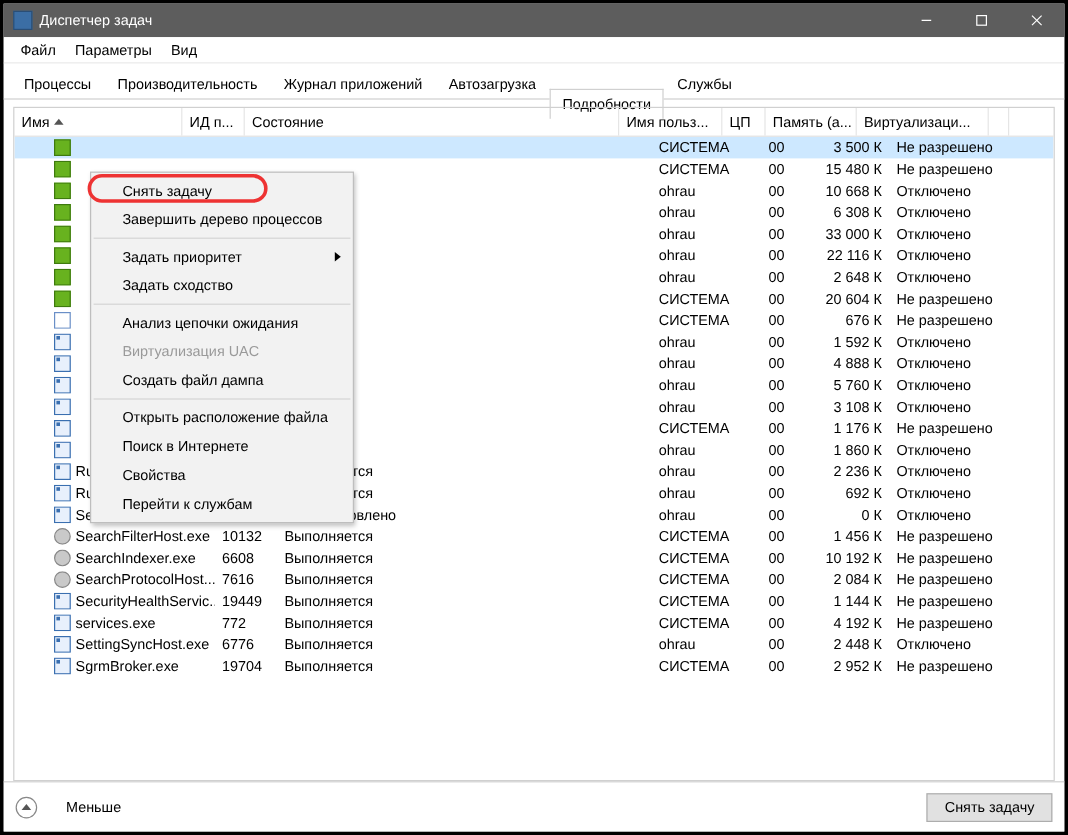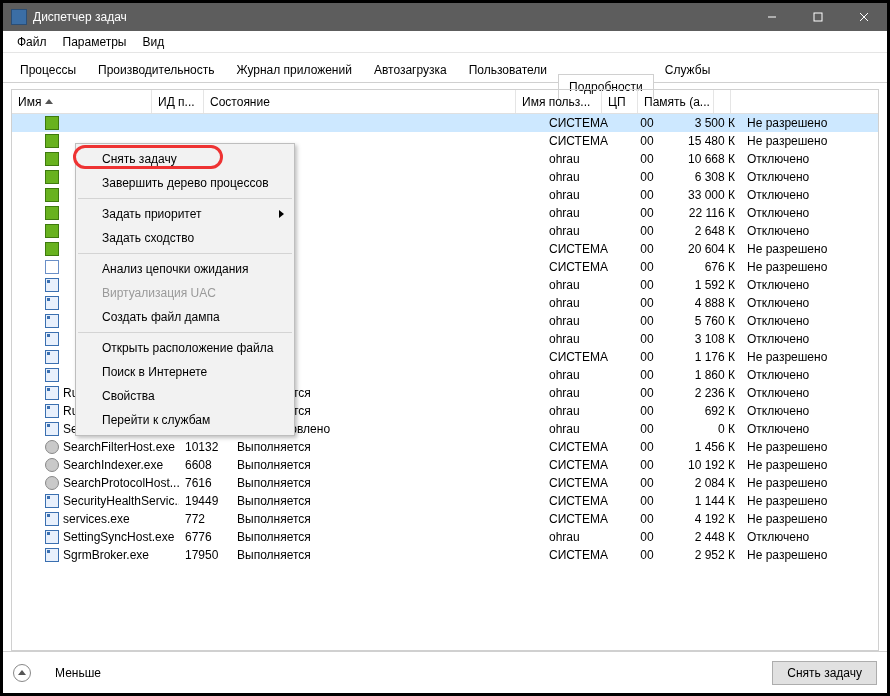--- a/index.html
+++ b/index.html
@@ -86,34 +86,34 @@
     <div class="mitem"><span>Файл</span></div>
     <div class="mitem"><span>Параметры</span></div>
     <div class="mitem"><span>Вид</span></div>
   </div>
 
   <div class="tabs">
     <div class="tab">Процессы</div>
     <div class="tab">Производительность</div>
     <div class="tab">Журнал приложений</div>
     <div class="tab">Автозагрузка</div>
-    <div class="tab">Пользователи</div>
     <div class="tab active">Подробности</div>
     <div class="tab">Службы</div>
   </div>
 
   <div class="table-wrap">
     <div class="grid">
       <div class="ghead">
         <div class="gcol c-name sort">Имя</div>
         <div class="gcol c-pid">ИД п...</div>
         <div class="gcol c-state">Состояние</div>
         <div class="gcol c-user">Имя польз...</div>
         <div class="gcol c-cpu">ЦП</div>
         <div class="gcol c-mem">Память (а...</div>
+        <div class="gcol c-virt">Виртуализаци...</div>
         <div class="gcol scrollbar-space"></div>
       </div>
       <div class="gbody" id="gbody">
           <div class="grow sel">
             <div class="gcell c-name">
               <span class="procicon ico-nv"></span>
               <span></span>
             </div>
             <div class="gcell c-pid"></div>
             <div class="gcell c-state"></div>
@@ -396,21 +396,21 @@
             <div class="gcell c-user">ohrau</div>
             <div class="gcell c-cpu">00</div>
             <div class="gcell c-mem num">2 448 К</div>
             <div class="gcell c-virt">Отключено</div>
           </div>
           <div class="grow">
             <div class="gcell c-name">
               <span class="procicon ico-app"></span>
               <span>SgrmBroker.exe</span>
             </div>
-            <div class="gcell c-pid">17950</div>
+            <div class="gcell c-pid">19704</div>
             <div class="gcell c-state">Выполняется</div>
             <div class="gcell c-user">СИСТЕМА</div>
             <div class="gcell c-cpu">00</div>
             <div class="gcell c-mem num">2 952 К</div>
             <div class="gcell c-virt">Не разрешено</div>
           </div>
         </div>
     </div>
   </div>
 

